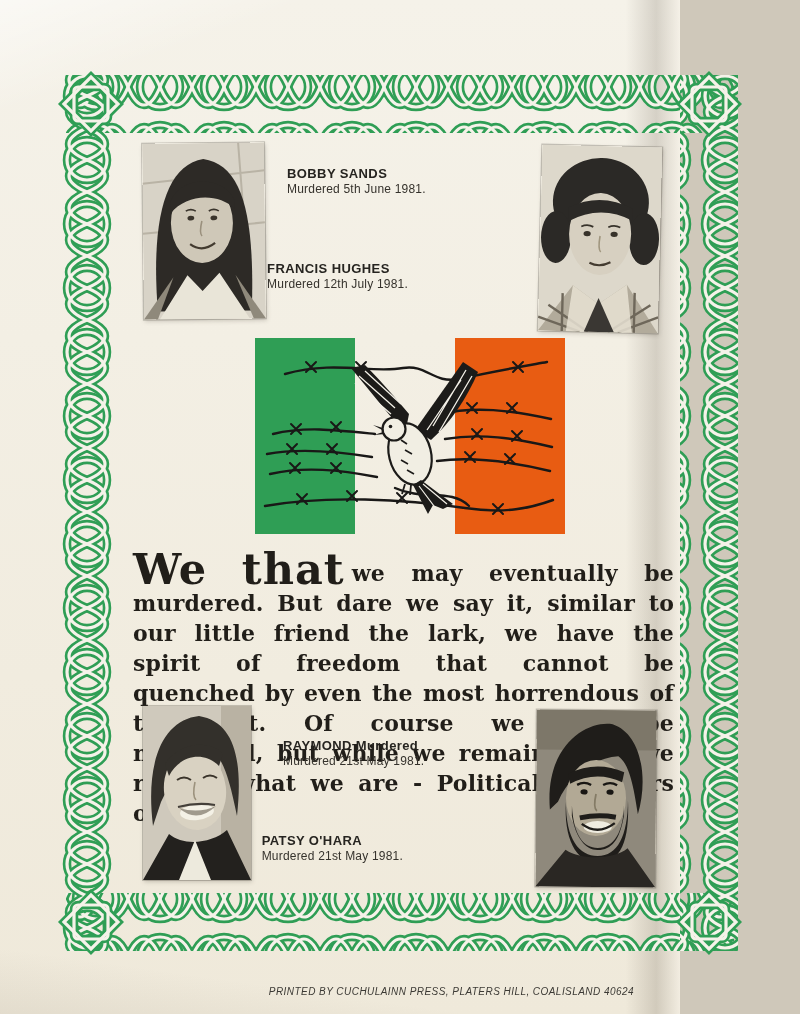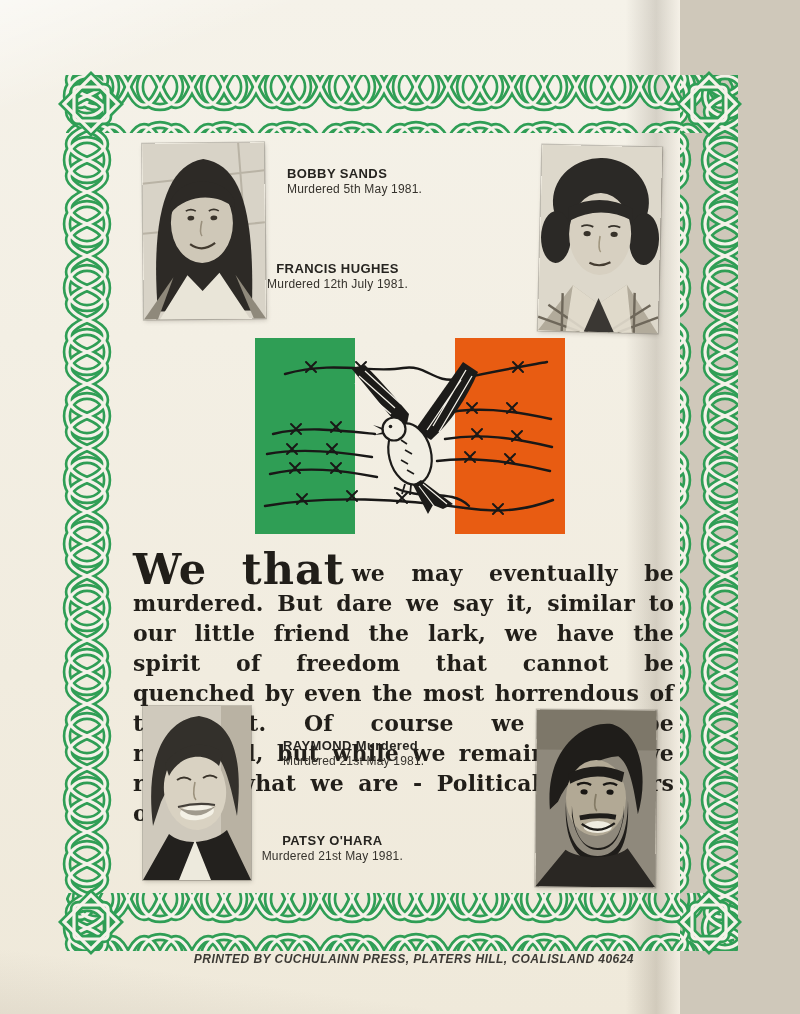--- a/index.html
+++ b/index.html
@@ -24,36 +24,36 @@
     overflow:hidden;
   }
   .photo svg{display:block;}
   .victim-label{position:absolute;color:#262420;}
   .victim-label .name{
     font-weight:bold;font-size:13px;letter-spacing:.4px;line-height:17px;
   }
   .victim-label .caption{
     font-size:12px;letter-spacing:.2px;line-height:15px;color:#35322c;
   }
-  .victim-label.align-right{text-align:center;}
+  .victim-label.align-right{text-align:left;}
   .flag-emblem{position:absolute;left:255px;top:338px;}
   .poem{
     position:absolute;left:133px;top:536px;width:541px;
     font-family:"DejaVu Serif",serif;font-weight:bold;
     font-size:22px;line-height:30px;color:#211e19;
     text-align:justify;word-spacing:2px;letter-spacing:.2px;
   }
   .poem .lead{
     font-size:43px;letter-spacing:1px;line-height:0;
     padding-right:7px;position:relative;top:3px;
   }
   .printer{
-    position:absolute;right:46px;top:952px;
-    font-size:12px;font-style:italic;letter-spacing:.45px;
-    color:#3c3a35;font-weight:700;white-space:nowrap;
+    position:absolute;right:46px;top:986px;
+    font-size:10px;font-style:italic;letter-spacing:.45px;
+    color:#3c3a35;font-weight:400;white-space:nowrap;
   }
 </style>
 </head>
 <body>
 
 <div class="poster">
 
   <svg class="border-svg" width="800" height="1014" viewBox="0 0 800 1014">
     <defs>
       <pattern id="knotH" width="64" height="58" patternUnits="userSpaceOnUse">
@@ -103,21 +103,21 @@
       <path d="M43,68 Q48,65 53,68 M66,68 Q71,65 76,68" stroke="#3a342c" stroke-width="1.6" fill="none"></path>
       <path d="M59,78 Q56,90 59,93" stroke="#9a907d" stroke-width="1.6" fill="none"></path>
       <path d="M47,101 Q59,110 72,100" stroke="#433b30" stroke-width="2.2" fill="none"></path>
       <path d="M16,176 L44,132 L59,148 L76,130 L106,176 Z" fill="#e9e5d8"></path>
       <path d="M0,176 L30,134 L14,176 Z" fill="#8f897b"></path>
       <path d="M122,176 L92,132 L110,176 Z" fill="#8f897b"></path>
     </svg>
   </div>
   <div class="victim-label" style="left:287px;top:165px;">
     <div class="name">BOBBY SANDS</div>
-    <div class="caption">Murdered 5th May 1981.</div>
+    <div class="caption">Murdered 5th June 1981.</div>
   </div>
 
   <div class="photo" style="left:540px;top:146px;width:120px;height:186px;transform:rotate(1.4deg);">
     <svg width="120" height="186" viewBox="0 0 120 186">
       <rect width="120" height="186" fill="#ddd8cb"></rect>
       <ellipse cx="60" cy="56" rx="48" ry="44" fill="#2b2926"></ellipse>
       <ellipse cx="16" cy="92" rx="15" ry="26" fill="#2b2926"></ellipse>
       <ellipse cx="104" cy="92" rx="15" ry="26" fill="#2b2926"></ellipse>
       <ellipse cx="60" cy="88" rx="31" ry="41" fill="#d7d0c1"></ellipse>
       <path d="M28,62 Q60,46 92,62 L92,74 Q60,58 28,76 Z" fill="#2b2926"></path>

